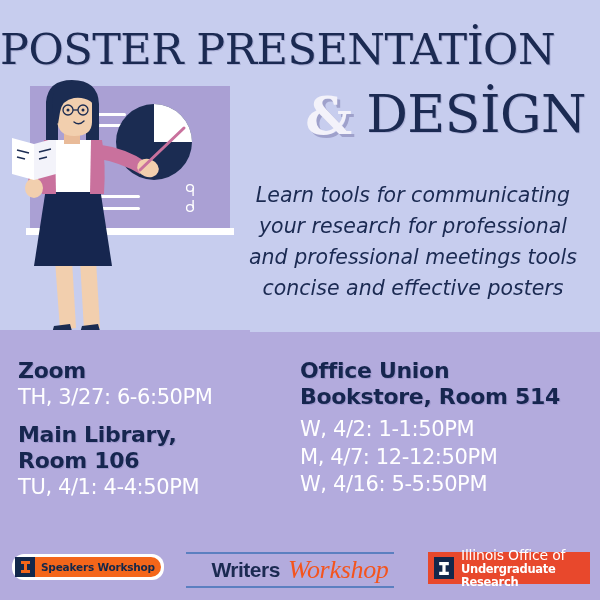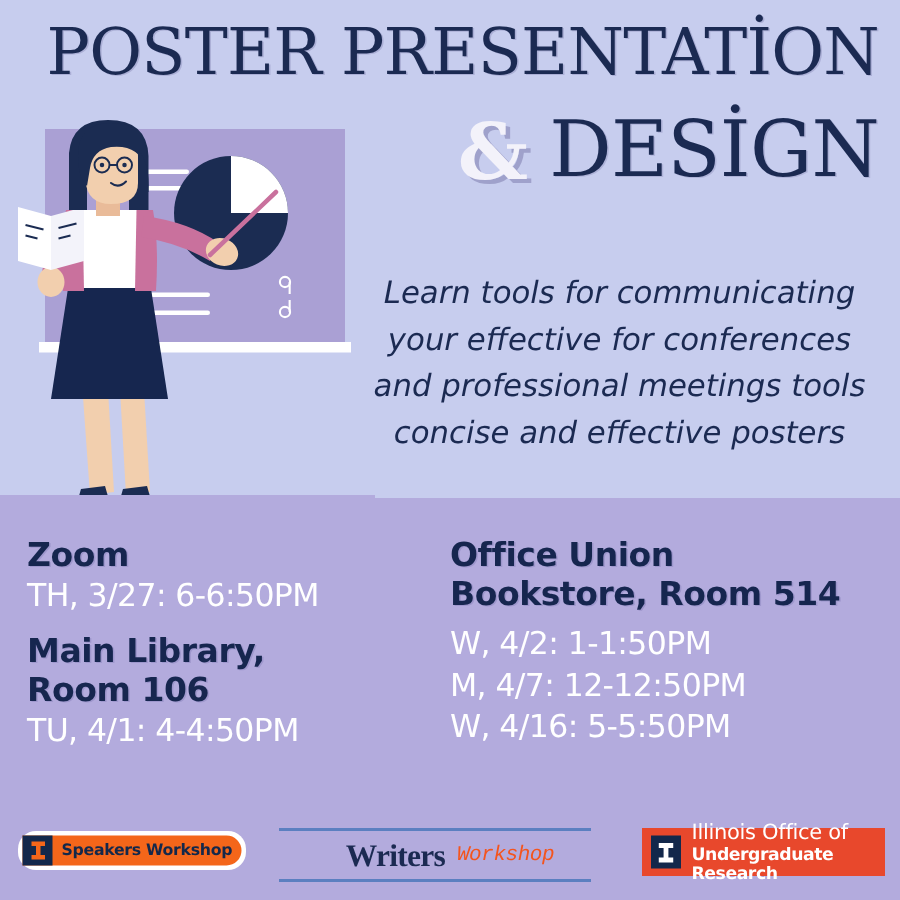--- a/index.html
+++ b/index.html
@@ -26,25 +26,24 @@
   .band-bottom {
     position: absolute;
     left: 0; top: 332px;
     width: 600px; height: 268px;
     background: #b3abdd;
   }
 
   
   .title-wrap {
     position: absolute;
-    left: 0; top: 14px;
+    left: 0; top: 28px;
     width: 516px;
     text-align: center;
     z-index: 6;
-    padding-left: 31px;
   }
   .title-line1 {
     font-family: "DejaVu Serif", "Liberation Serif", serif;
     font-size: 43px;
     letter-spacing: -0.5px;
     color: #1b2a52;
     line-height: 1.02;
     white-space: nowrap;
     text-shadow: 1px 1px 0 rgba(120,120,170,0.35);
   }
@@ -178,31 +177,31 @@
     position: absolute;
     left: 186px; top: 0px;
     width: 208px; height: 32px;
     border-top: 2.5px solid #5b7fc0;
     border-bottom: 2.5px solid #5b7fc0;
     display: flex;
     align-items: center;
     justify-content: center;
   }
   .ww-writers {
-    font-family: Liberation Serif, serif;
+    font-family: Liberation Sans, sans-serif;
     font-weight: bold;
     font-size: 21px;
     color: #1b2a52;
     letter-spacing: -0.5px;
     margin-left: 20px;
   }
   .ww-workshop {
-    font-family: Liberation Mono, monospace;
+    font-family: Liberation Serif, serif;
     font-style: italic;
-    font-size: 14px;
+    font-size: 26px;
     color: #f4541d;
     letter-spacing: -0.3px;
     margin-left: 8px;
   }
 
   
   .logo-ur {
     position: absolute;
     left: 428px; top: 0px;
     width: 162px; height: 32px;
@@ -312,21 +311,21 @@
 
     <circle cx="68" cy="32" r="1.5" fill="#1b2c52"></circle>
     <circle cx="83" cy="32" r="1.5" fill="#1b2c52"></circle>
     <path d="M74 44 Q79 48 84 43" stroke="#1b2c52" stroke-width="1.4" fill="none" stroke-linecap="round"></path>
 
     <rect x="0" y="252" width="250" height="38" fill="#b3abdd"></rect>
   </svg>
 
   <div class="subtitle">
     <div>Learn tools for communicating</div>
-    <div>your effective for conferences</div>
+    <div>your research for professional</div>
     <div>and professional meetings tools</div>
     <div>concise and effective posters</div>
   </div>
 
   <div class="sched sched-left">
 
     <div class="gap-block">
       <div class="venue">Zoom</div>
       <div class="when">TH, 3/27: 6-6:50PM</div>
     </div>

